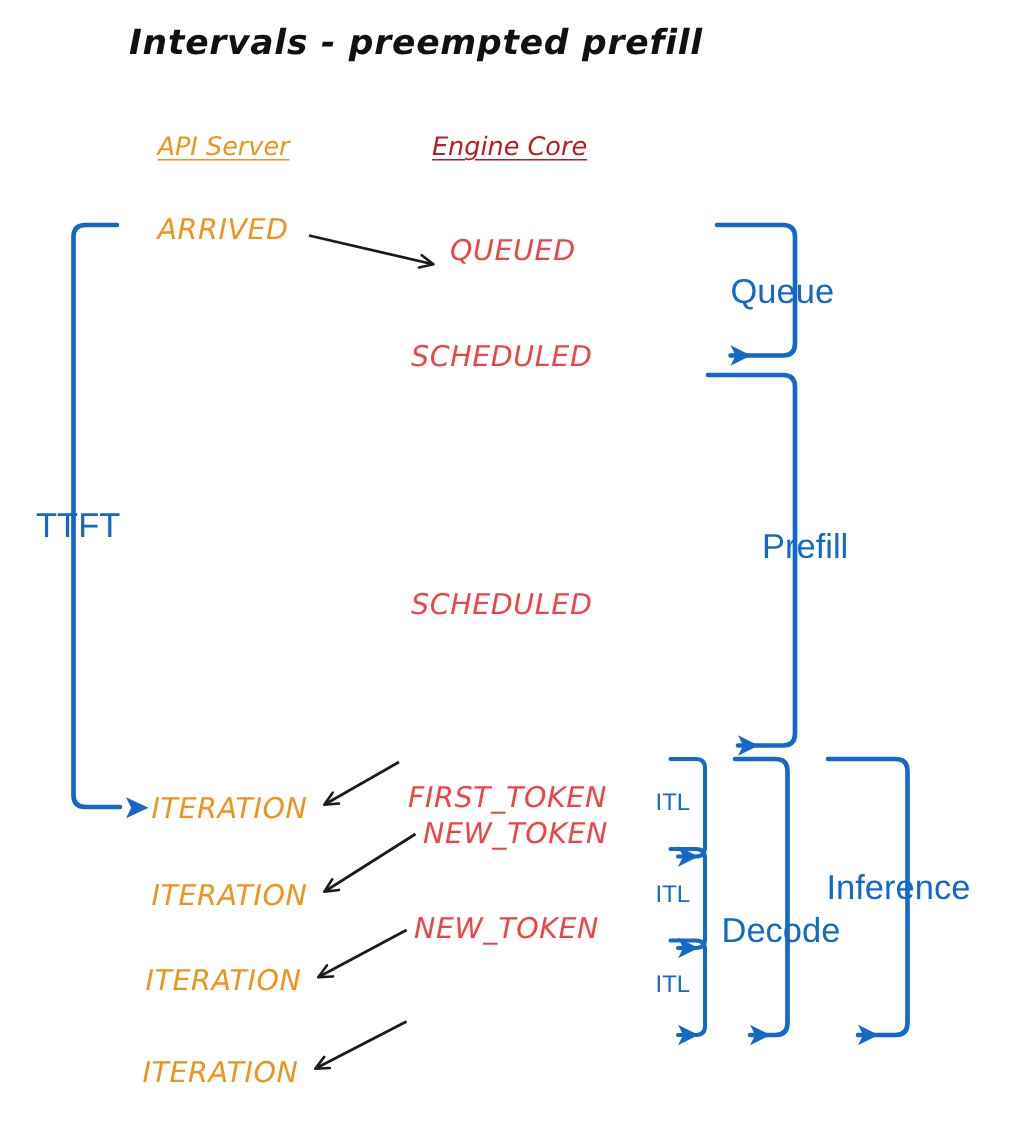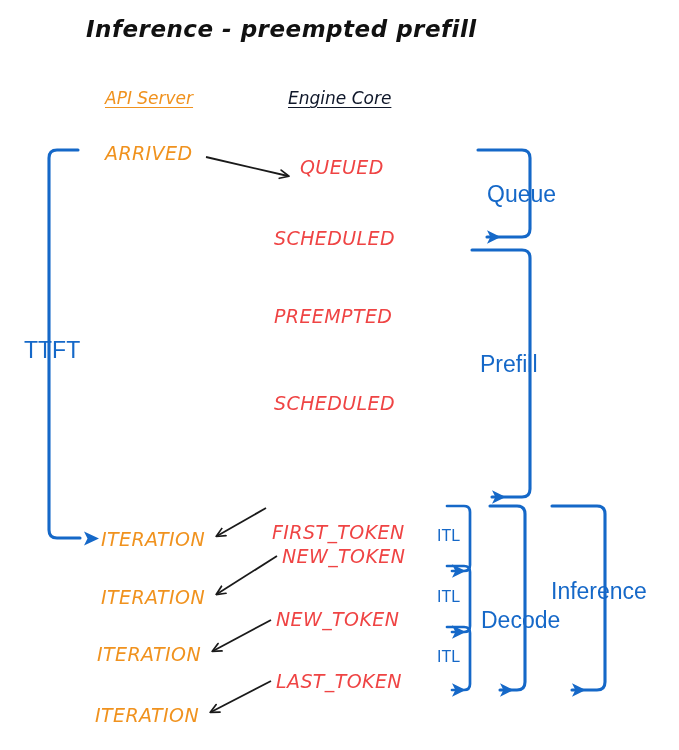--- a/index.html
+++ b/index.html
@@ -42,21 +42,21 @@
   
   .colhead {
     font-family: "DejaVu Sans", sans-serif;
     font-style: italic;
     font-weight: normal;
     font-size: 17px;
     text-decoration: underline;
     text-underline-offset: 3px;
   }
   .colhead.api { color: #F0921E; }
-  .colhead.engine { color: #0f172a; }
+  .colhead.engine { color: #b91c1c; }
 
   
   .state {
     font-family: "DejaVu Sans", sans-serif;
     font-style: italic;
     font-size: 19px;
     letter-spacing: 0.4px;
   }
   .state.orange { color: #F0921E; text-align: right; }
   .state.red    { color: #ef4444; }
@@ -136,42 +136,40 @@
 
     <g>
       <path d="M490,506 H517 Q525,506 525,514 V682 Q525,690 517,690 H500" stroke="#1568C8" stroke-width="3.1" fill="none" stroke-linecap="round" marker-end="url(#blueArrowL)"></path>
     </g>
 
     <g>
       <path d="M552,506 H597 Q605,506 605,514 V682 Q605,690 597,690 H572" stroke="#1568C8" stroke-width="3.1" fill="none" stroke-linecap="round" marker-end="url(#blueArrowL)"></path>
     </g>
   </svg>
 
-  <div class="txt title" style="left:86px; top:18px;">Inference - preempted prefill</div>
+  <div class="txt title" style="left:86px; top:18px;">Intervals - preempted prefill</div>
 
   <div class="txt colhead api" style="left:105px; top:90px;">API Server</div>
   <div class="txt colhead engine" style="left:288px; top:90px;">Engine Core</div>
 
   <div class="txt state orange" style="left:105px; top:144px;">ARRIVED</div>
   <div class="txt state red" style="left:300px; top:158px;">QUEUED</div>
   <div class="txt state red" style="left:274px; top:229px;">SCHEDULED</div>
-  <div class="txt state red" style="left:274px; top:307px;">PREEMPTED</div>
   <div class="txt state red" style="left:274px; top:394px;">SCHEDULED</div>
 
   <div class="txt state red" style="left:272px; top:503px;margin-top:20px;">FIRST_TOKEN</div>
   <div class="txt state orange" style="left:101px; top:530px;">ITERATION</div>
   <div class="txt state red" style="left:282px; top:547px;">NEW_TOKEN</div>
   <div class="txt state orange" style="left:101px; top:588px;">ITERATION</div>
   <div class="txt state red" style="left:276px; top:610px;">NEW_TOKEN</div>
   <div class="txt state orange" style="left:97px; top:645px;">ITERATION</div>
-  <div class="txt state red" style="left:276px; top:672px;">LAST_TOKEN</div>
   <div class="txt state orange" style="left:95px; top:706px;">ITERATION</div>
 
   <div class="txt blabel" style="left:24px; top:339px;">TTFT</div>
   <div class="txt blabel" style="left:487px; top:183px;">Queue</div>
-  <div class="txt blabel" style="left:480px; top:353px;">Prefill</div>
+  <div class="txt blabel" style="left:508px; top:353px;">Prefill</div>
   <div class="txt blabel small" style="left:437px; top:528px;">ITL</div>
   <div class="txt blabel small" style="left:437px; top:589px;">ITL</div>
   <div class="txt blabel small" style="left:437px; top:649px;">ITL</div>
   <div class="txt blabel" style="left:481px; top:609px;">Decode</div>
   <div class="txt blabel" style="left:551px; top:580px;">Inference</div>
 
 </div>
 
 </body></html>

